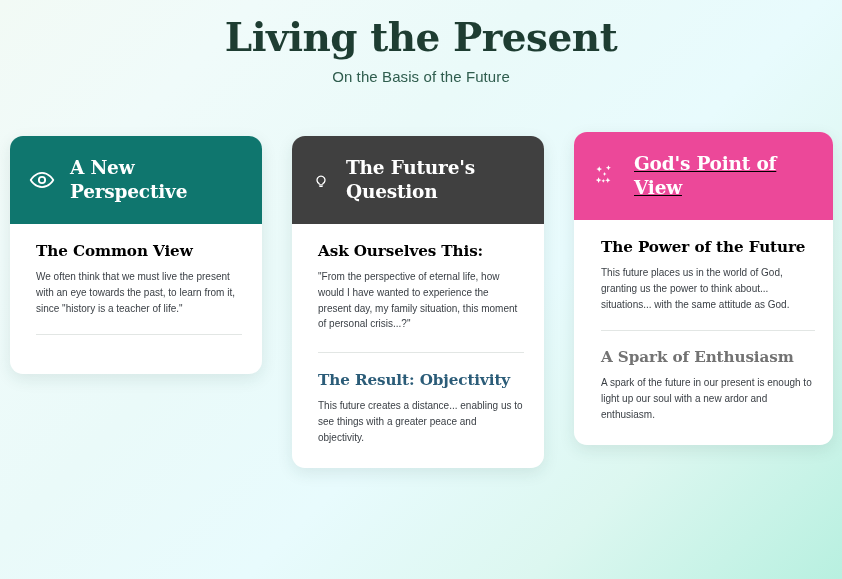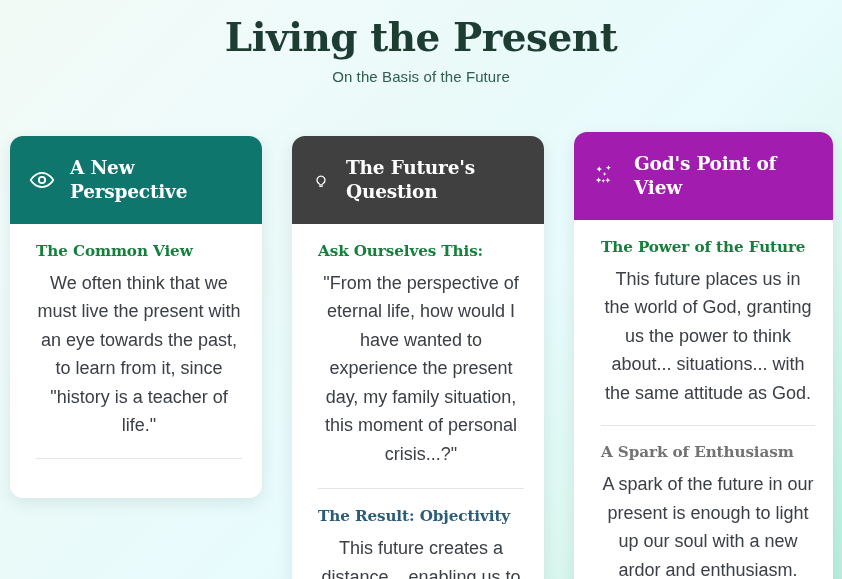--- a/index.html
+++ b/index.html
@@ -73,21 +73,21 @@
   .card-header {
     display: flex;
     align-items: center;
     gap: 14px;
     padding: 17px 16px 17px 18px;
     min-height: 88px;
   }
 
   .card.c1 .card-header { background: #0f766e; }
   .card.c2 .card-header { background: #404040; }
-  .card.c3 .card-header { background: #a21caf; }
+  .card.c3 .card-header { background: #ec4899; text-decoration: underline; }
 
   .card-header-icon {
     flex: 0 0 auto;
     width: 28px;
     display: flex;
     align-items: center;
     justify-content: center;
     color: #ffffff;
   }
 
@@ -106,35 +106,34 @@
     padding: 18px 20px 22px 26px;
   }
 
   .card.c3 .card-body { padding-left: 27px; padding-right: 18px; }
 
   .section-title {
     font-family: "DejaVu Serif", "Liberation Serif", serif;
     font-weight: bold;
     font-size: 15.2px;
     line-height: 1.25;
-    color: #15803d;
+    color: #000000;
     margin-bottom: 8px;
     letter-spacing: -0.1px;
   }
 
   .section-title.accent-green { color: #2b6032; }
   .section-title.accent-teal  { color: #737373; }
   .section-title.accent-blue  { color: #2b5c78; }
 
   .section-text {
     font-family: "Liberation Sans", sans-serif;
-    font-size: 18px;
+    font-size: 10px;
     line-height: 1.58;
     color: #3b4046;
-    text-align: center;
   }
 
   .divider {
     height: 1px;
     background: #e2e6e4;
     margin: 18px 0 17px 0;
   }
 
   .card.c2 .divider { margin: 20px 0 18px 0; }
   .card.c3 .divider { margin: 18px 0 17px 0; }

